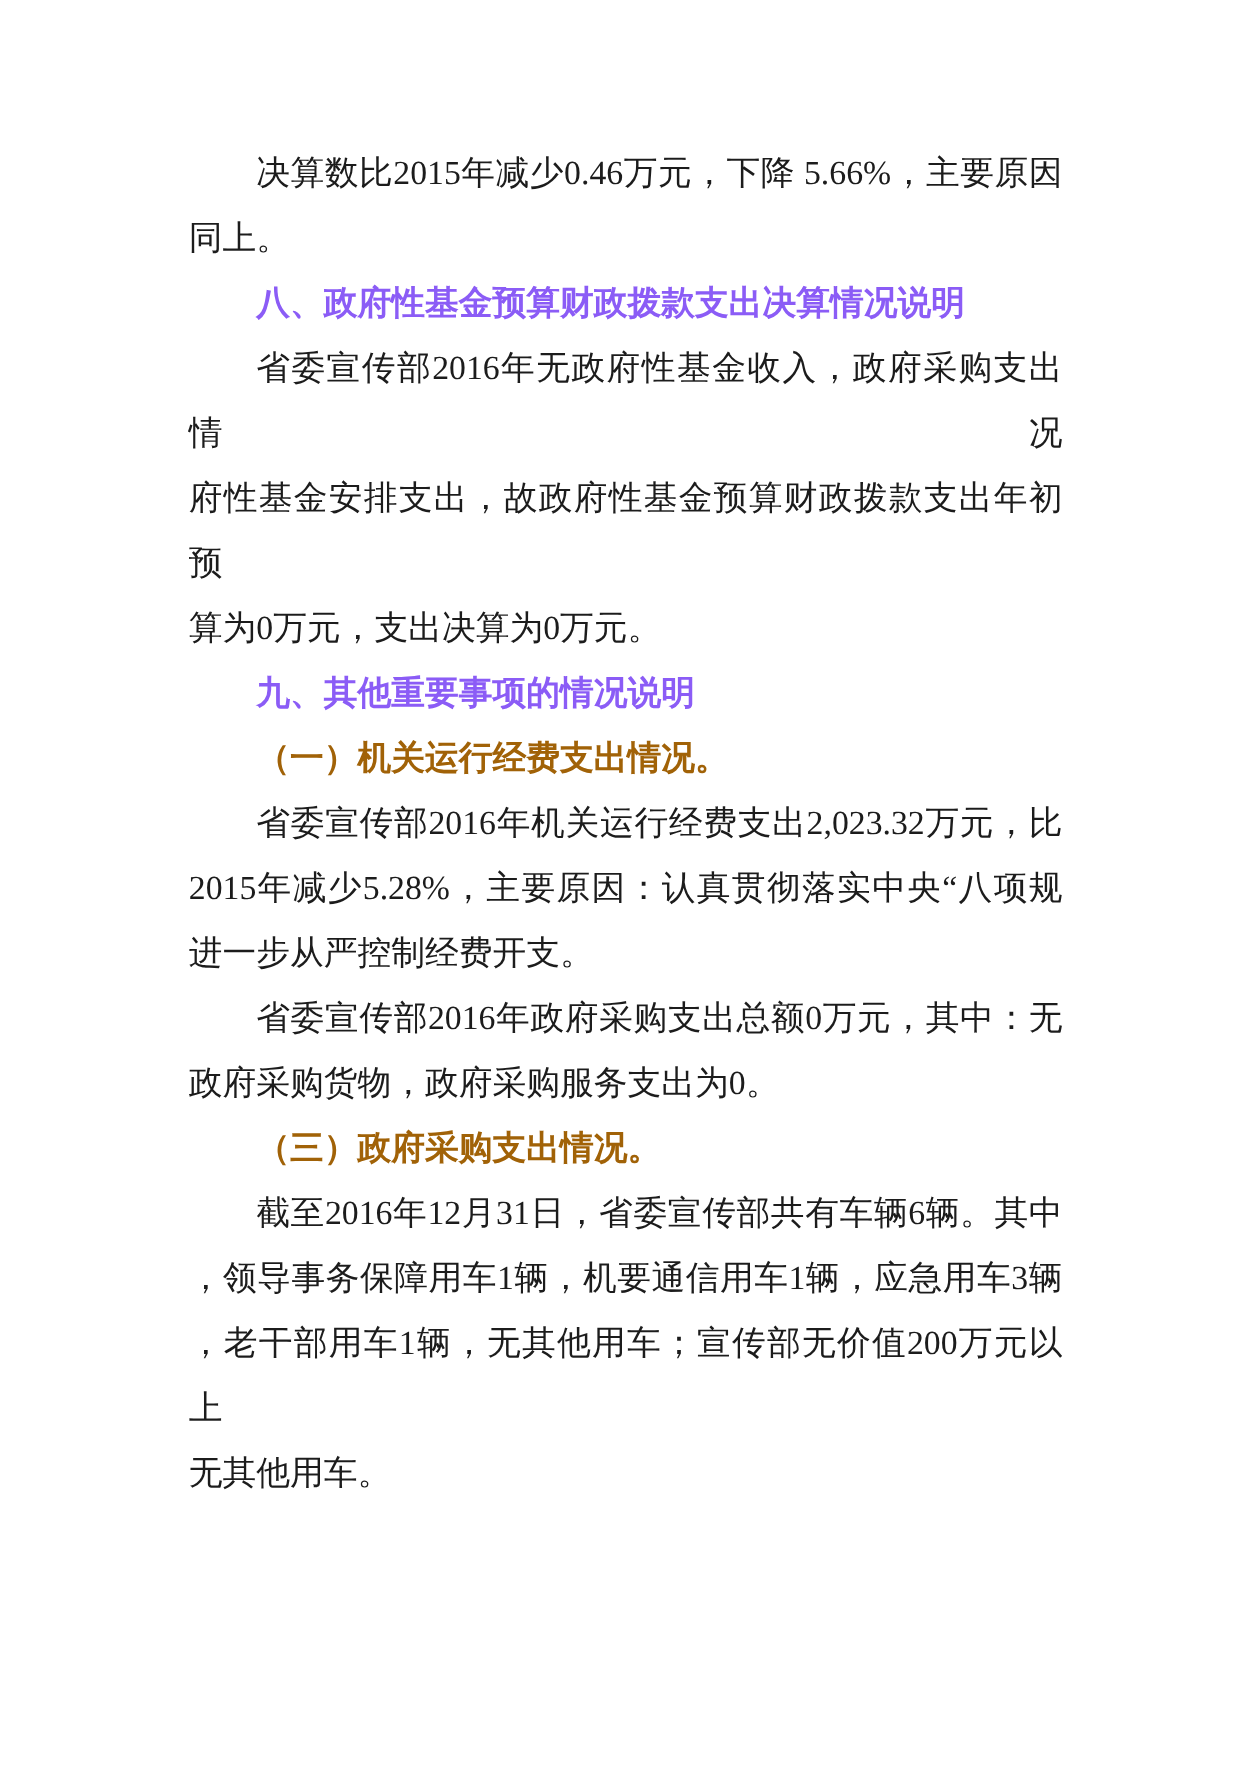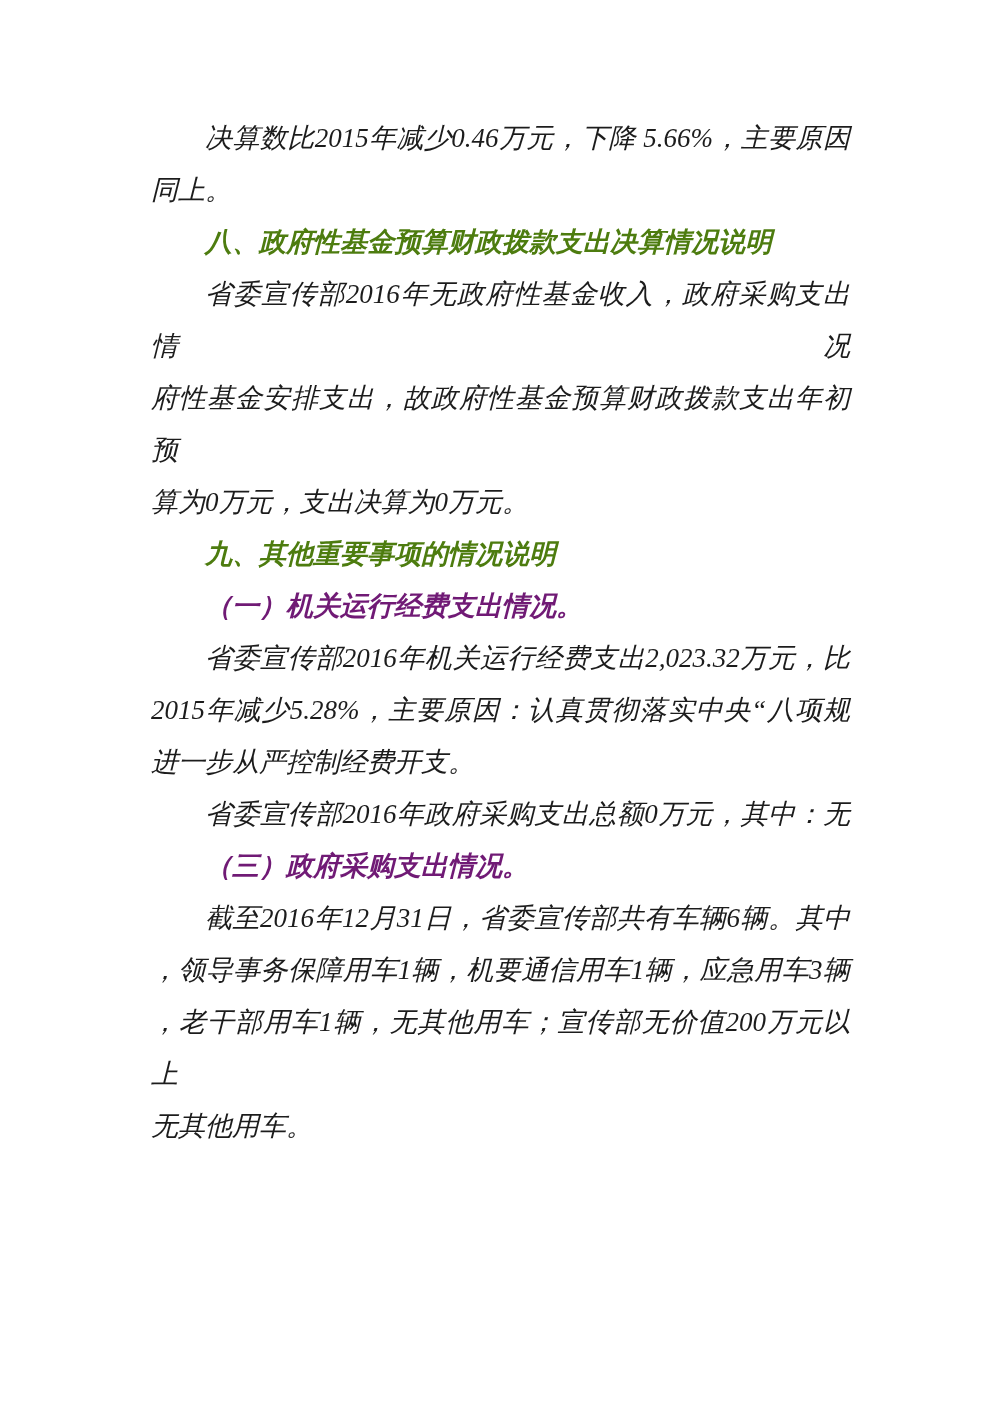--- a/index.html
+++ b/index.html
@@ -21,63 +21,63 @@
   .content {
     position: absolute;
     left: 151px;
     top: 112px;
     width: 699px;
     font-family: "Liberation Serif", "DejaVu Serif", serif;
     font-size: 27px;
     line-height: 52px;
     color: #1c1c1c;
     letter-spacing: 0;
-    font-style: italic;
   }
   .line {
     min-height: 52px;
   }
   
   .fill {
     text-align: justify;
     text-align-last: justify;
     text-justify: inter-character;
   }
   
   .indent {
     text-indent: 2em;
   }
   
   .hei {
     font-family: "Liberation Sans", "DejaVu Sans", sans-serif;
     font-weight: bold;
-    color: #4d7c0f;
+    color: #8b5cf6;
   }
   
   .kai {
     font-weight: bold;
-    color: #701a75;
+    color: #a16207;
   }
 </style>
 </head>
 <body>
 
 <div class="page">
   <div class="content">
     <div class="line indent fill">决算数比2015年减少0.46万元，下降 5.66%，主要原因</div>
     <div class="line">同上。</div>
     <div class="line indent hei">八、政府性基金预算财政拨款支出决算情况说明</div>
     <div class="line indent fill">省委宣传部2016年无政府性基金收入，政府采购支出情况</div>
     <div class="line fill">府性基金安排支出，故政府性基金预算财政拨款支出年初预</div>
     <div class="line">算为0万元，支出决算为0万元。</div>
     <div class="line indent hei">九、其他重要事项的情况说明</div>
     <div class="line indent kai">（一）机关运行经费支出情况。</div>
     <div class="line indent fill">省委宣传部2016年机关运行经费支出2,023.32万元，比</div>
     <div class="line fill">2015年减少5.28%，主要原因：认真贯彻落实中央“八项规</div>
     <div class="line">进一步从严控制经费开支。</div>
     <div class="line indent fill">省委宣传部2016年政府采购支出总额0万元，其中：无</div>
+    <div class="line">政府采购货物，政府采购服务支出为0。</div>
     <div class="line indent kai">（三）政府采购支出情况。</div>
     <div class="line indent fill">截至2016年12月31日，省委宣传部共有车辆6辆。其中</div>
     <div class="line fill">，领导事务保障用车1辆，机要通信用车1辆，应急用车3辆</div>
     <div class="line fill">，老干部用车1辆，无其他用车；宣传部无价值200万元以上</div>
     <div class="line">无其他用车。</div>
   </div>
 </div>
 
 </body></html>

